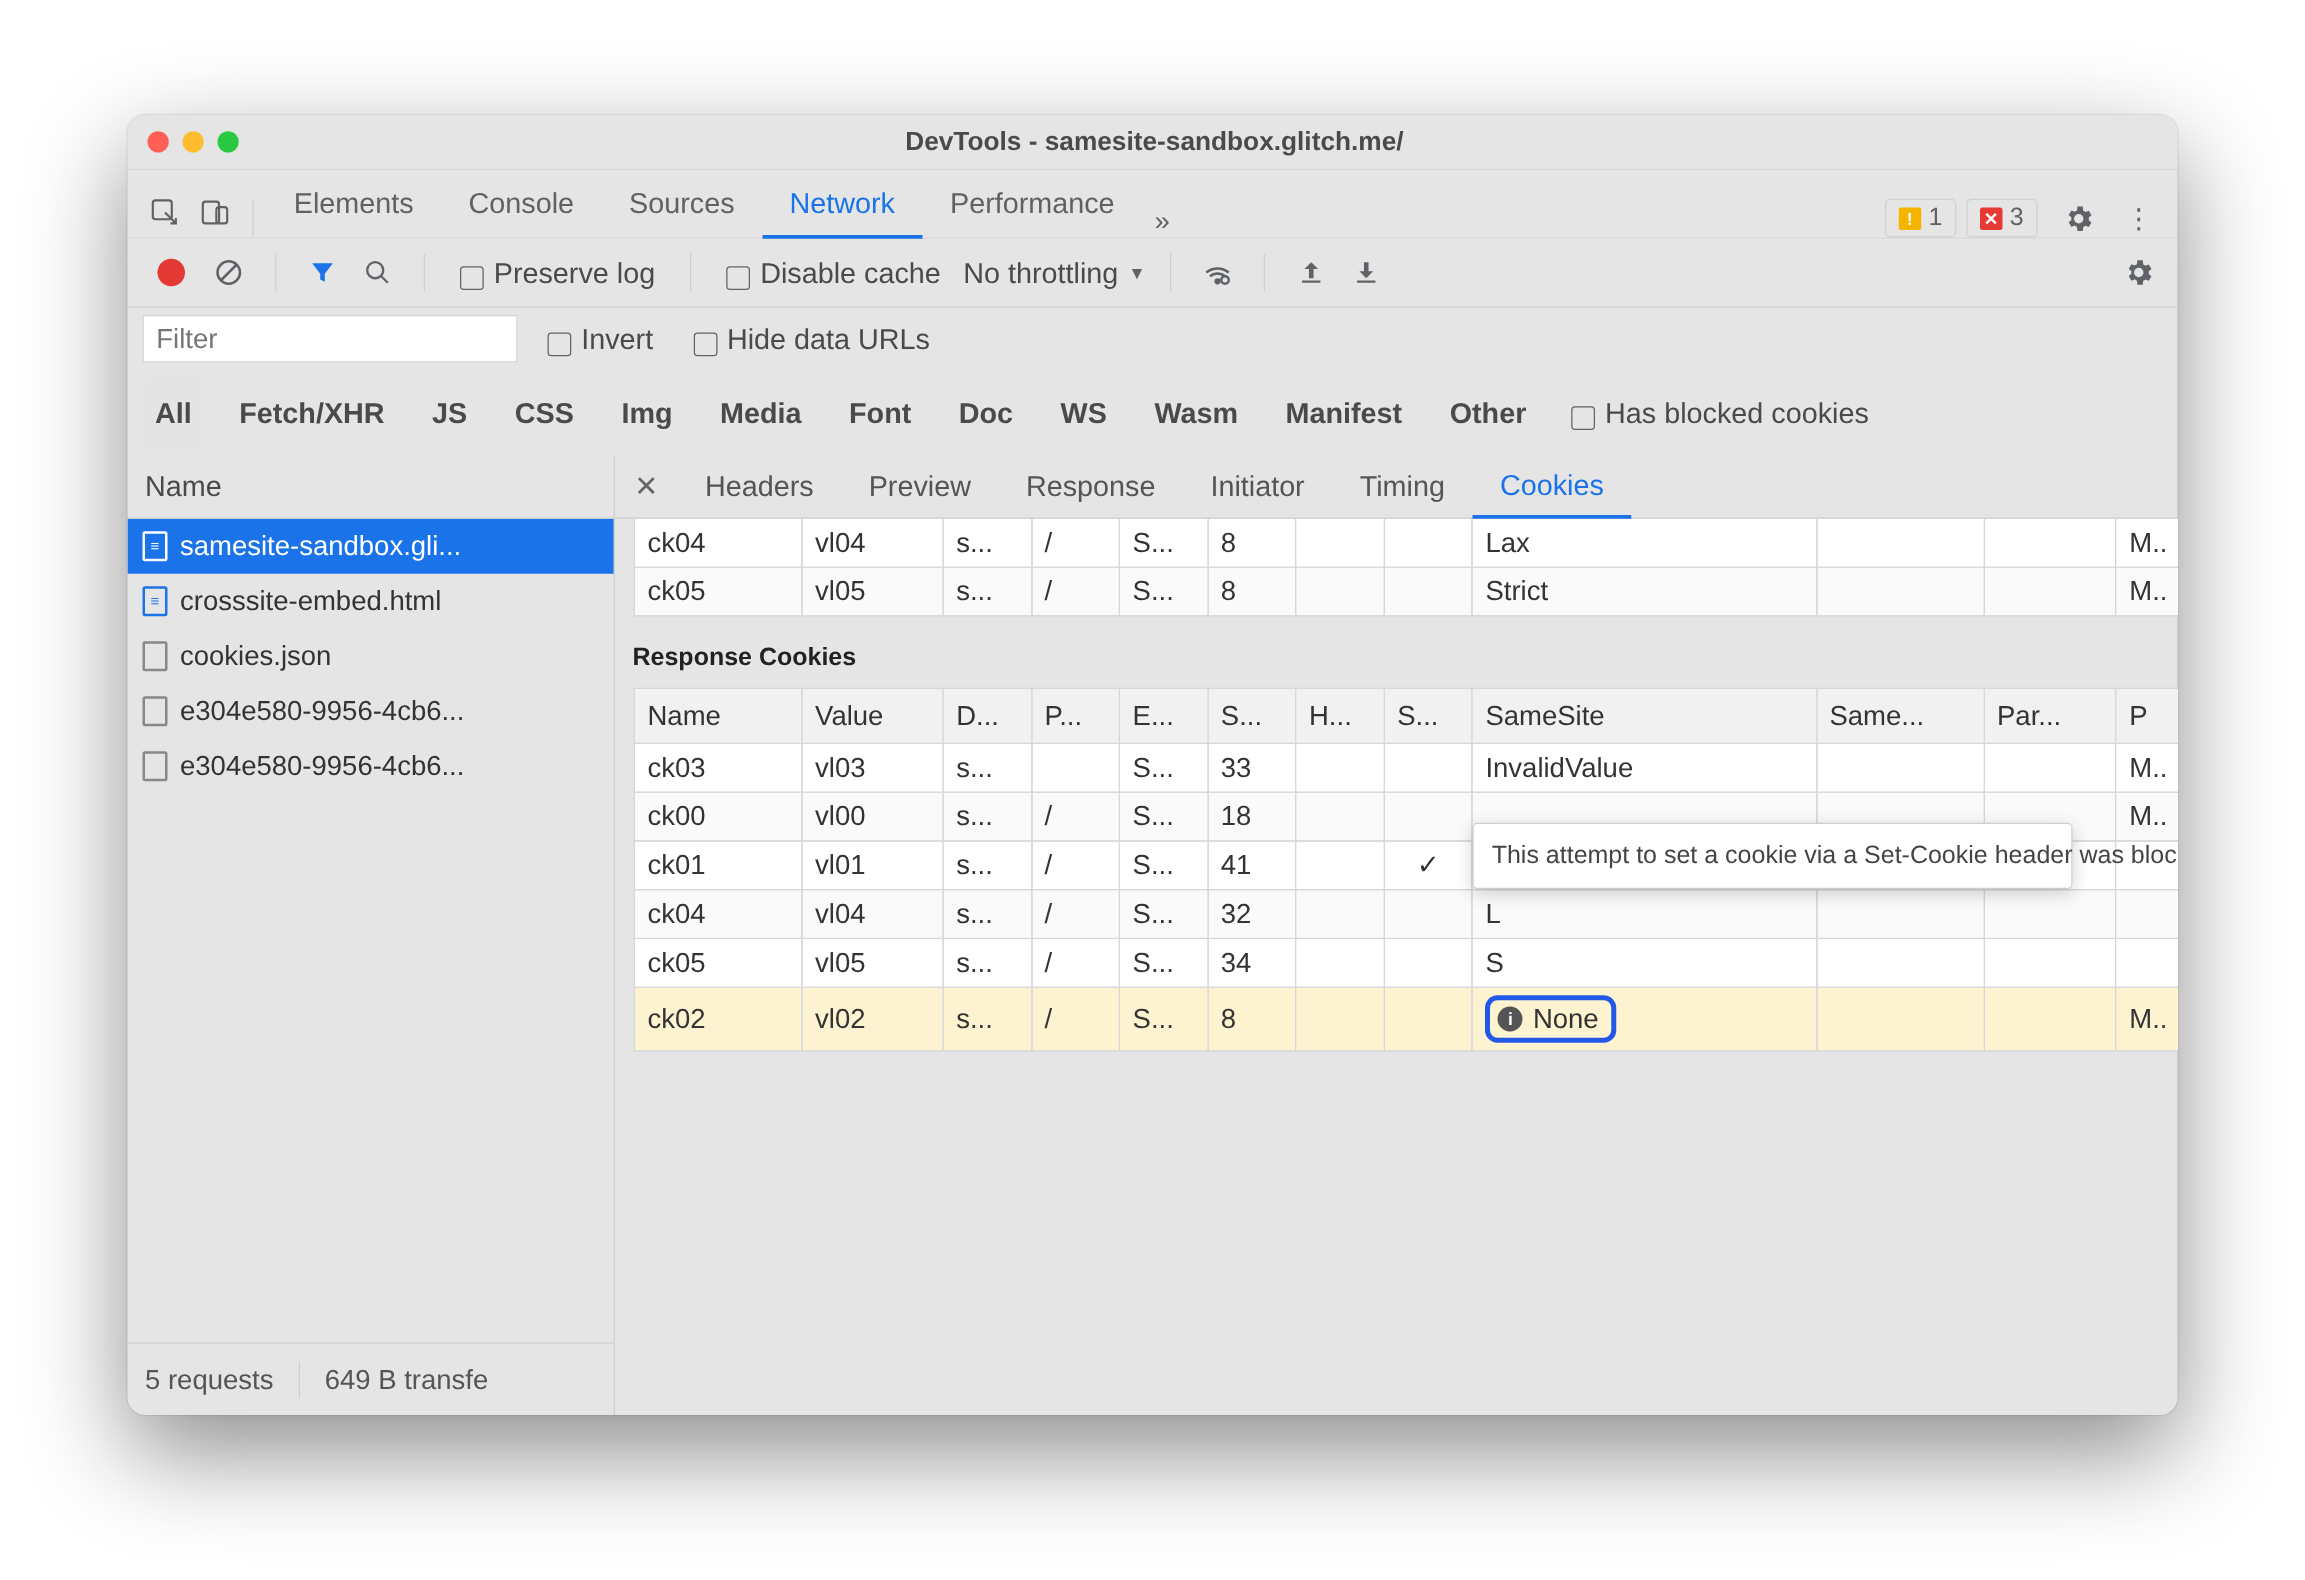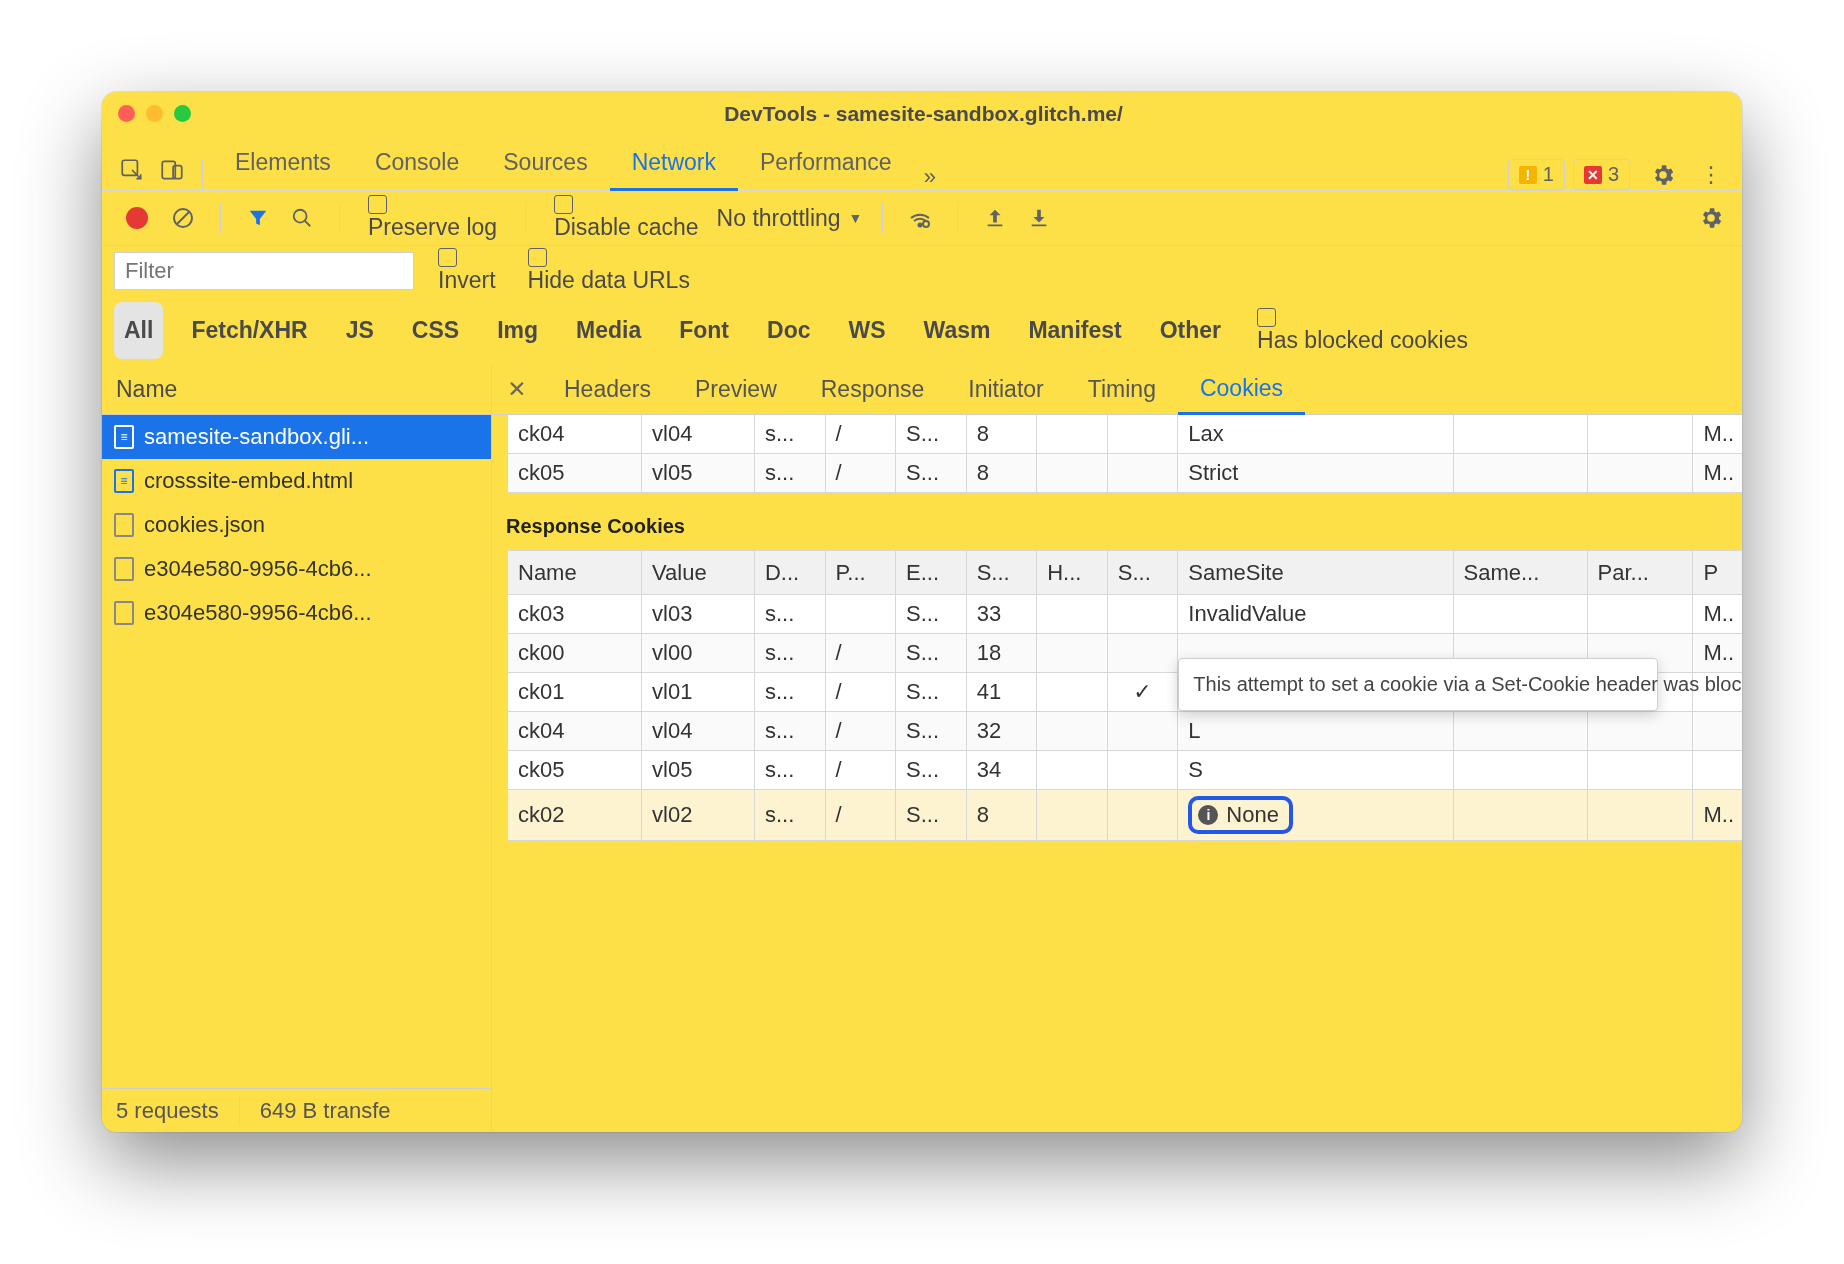--- a/index.html
+++ b/index.html
@@ -8,21 +8,21 @@
     background: #fff;
     width: 1844px;
     height: 1264px;
     display: flex;
     align-items: center;
     justify-content: center;
   }
   .window {
     width: 1640px;
     height: 1040px;
-    background: #fde047;
+    background: #e5e5e5;
     border-radius: 14px;
     box-shadow: 0 30px 80px rgba(0,0,0,0.45), 0 0 0 1px rgba(0,0,0,0.07);
     display: flex;
     flex-direction: column;
     font-size: 22px;
     color: #333;
     position: relative;
     margin-top: -40px;
   }
   
@@ -58,21 +58,21 @@
   .bicon.err  { background:#e53935; }
   .gear, .menu-dots { width:30px;height:30px; display:flex;align-items:center;justify-content:center; color:#5f6368; margin-left:10px;}
 
   
   .toolbar2 {
     display:flex; align-items:center; height:55px; padding:0 16px; border-bottom:1px solid #d0d0d0; gap:10px; color:#5f6368;
   }
   .rec { width:22px;height:22px;border-radius:50%;background:#e53935; margin:0 8px;}
   .toolbar2 .ib { width:34px;height:34px;display:flex;align-items:center;justify-content:center; }
   .chk { width:19px;height:19px;border:1.5px solid #5f6368;border-radius:3px; display:inline-block; margin-right:8px; vertical-align:middle;}
-  .opt { display:flex; align-items:flex-start; font-size:23px; color:#4a4a4a; margin:0 8px;flex-direction:column;}
+  .opt { display:flex; align-items:flex-end; font-size:23px; color:#4a4a4a; margin:0 8px;}
   .throttle { display:flex; align-items:center; gap:8px; font-size:23px; color:#4a4a4a; }
   .tri { font-size:14px; color:#5f6368; }
   .toolbar2 .right { margin-left:auto; display:flex; align-items:center; }
 
   
   .filter-row {
     display:flex; align-items:center; height:50px; padding:0 12px; gap:16px; color:#4a4a4a; font-size:23px;
   }
   .filter-input {
     width:300px; height:38px; border:1px solid #d0d0d0; padding:4px 10px; font-size:22px; color:#888; background:#fff;
@@ -91,21 +91,21 @@
   .left-pane { width:390px; border-right:1px solid #cfcfcf; display:flex; flex-direction:column; }
   .lp-header { height:50px; display:flex; align-items:center; padding:0 14px; font-size:23px; color:#4a4a4a; border-bottom:1px solid #cfcfcf;}
   .req-list { flex:1; overflow:hidden; }
   .req { display:flex; align-items:center; gap:10px; height:44px; padding:0 12px; font-size:22px; color:#333; white-space:nowrap; overflow:hidden; text-overflow:ellipsis;}
   .req.selected { background:#1a73e8; color:#fff; }
   .req .r-icon { width:20px;height:24px;border:2px solid currentColor;border-radius:2px;display:flex;align-items:center;justify-content:center;font-size:12px;}
   .req .r-icon.doc { border-color:#1a73e8; color:#1a73e8;}
   .req.selected .r-icon.doc { border-color:#fff; color:#fff; }
   .req .r-icon.plain { border-color:#888; color:#888; }
   .req .r-text { overflow:hidden; text-overflow:ellipsis; }
-  .lp-footer { height:44px; border-top:1px solid #cfcfcf; display:flex; align-items:center; padding:0 14px; font-size:22px; color:#555; gap:20px;}
+  .lp-footer { height:58px; border-top:1px solid #cfcfcf; display:flex; align-items:center; padding:0 14px; font-size:22px; color:#555; gap:20px;}
   .lp-footer .fsep { width:1px;height:30px;background:#d0d0d0;}
 
   
   .right-pane { flex:1; display:flex; flex-direction:column; min-width:0; position:relative;}
   .detail-tabs { display:flex; align-items:center; height:50px; border-bottom:1px solid #cfcfcf; font-size:23px; color:#555;}
   .detail-tabs .close-x { width:50px; text-align:center; color:#666;}
   .dtab { padding:0 22px; height:50px; display:flex; align-items:center;}
   .dtab.active { color:#1a73e8; border-bottom:3px solid #1a73e8; margin-bottom:-1px;}
 
   .cookie-area { flex:1; overflow:auto; padding:0; }

